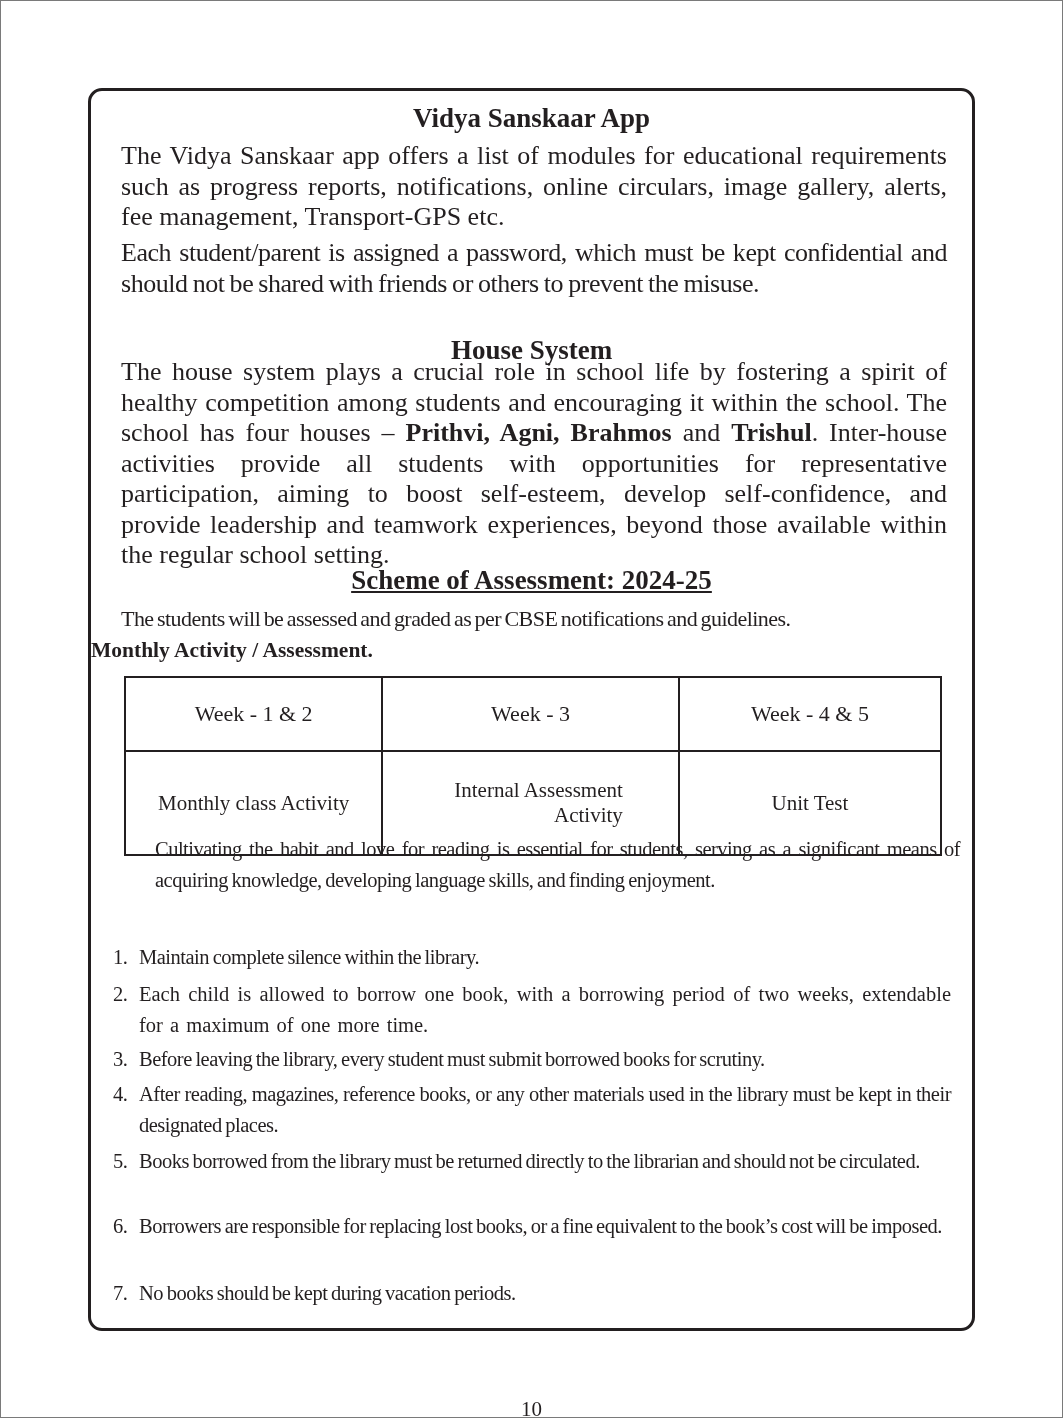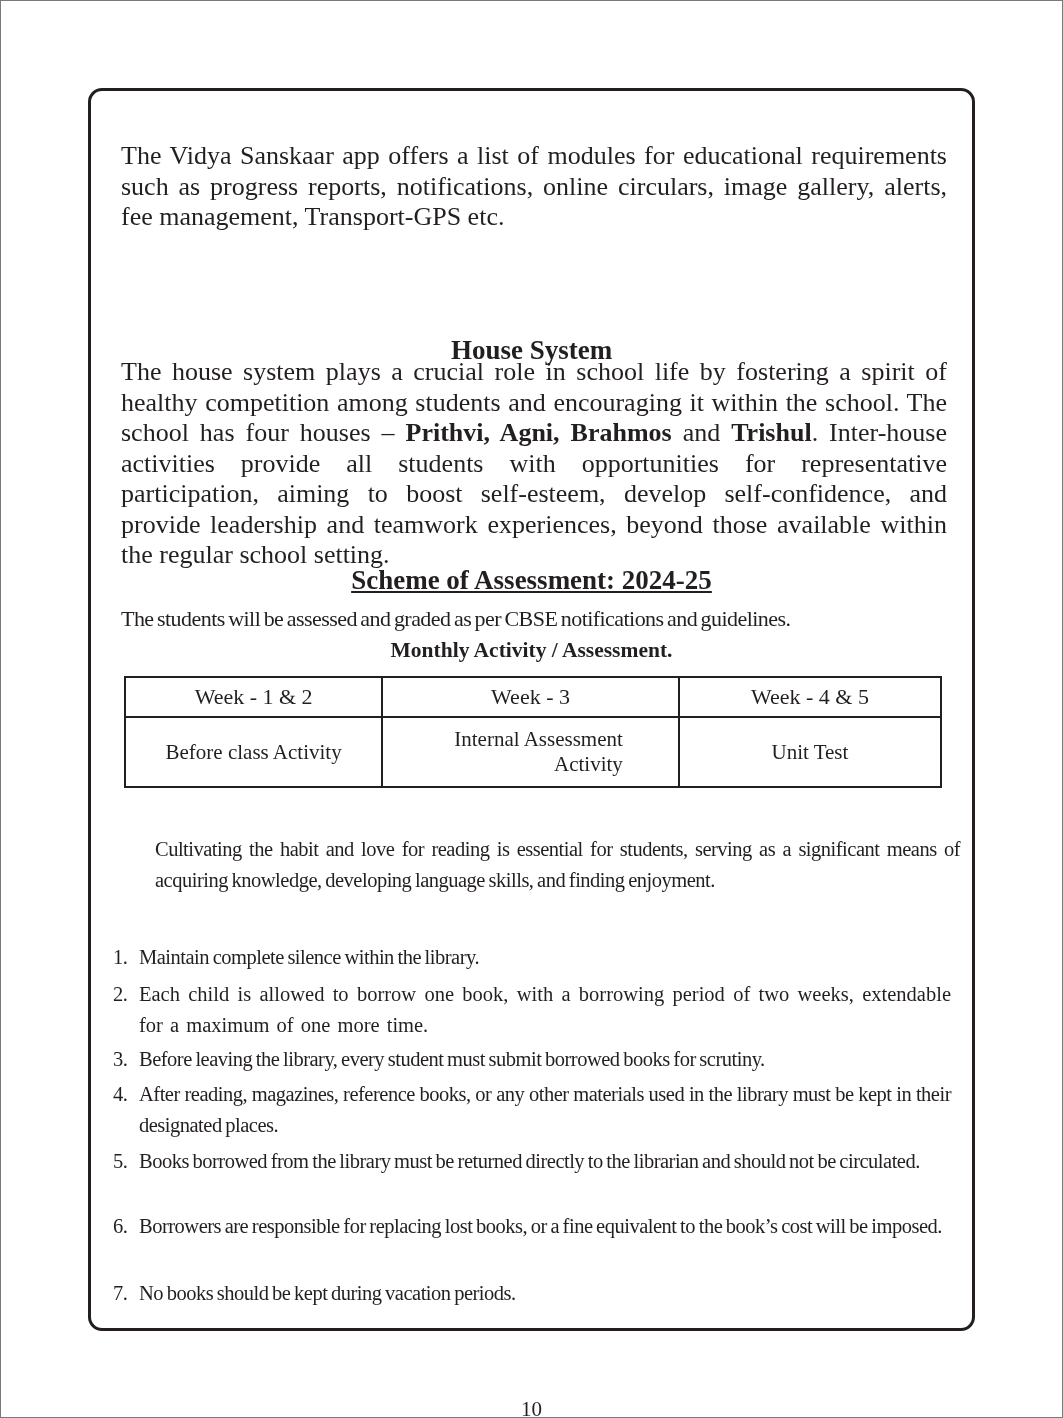--- a/index.html
+++ b/index.html
@@ -22,35 +22,35 @@
       font-weight: bold; font-size: 27px; line-height: 32px;
     }
     .para {
       position: absolute; left: 30px; width: 826px;
       font-size: 26px; line-height: 30.5px; text-align: justify;
       text-align-last: left;
     }
     .para.condensed { letter-spacing: -0.45px; word-spacing: -1px; }
     .para b { font-weight: bold; }
     .sub-center {
-      position: absolute; left: 0; width: 100%; text-align: center;
+      position: absolute; left: 0; width: 100%; 
       font-weight: bold; font-size: 21.5px; line-height: 28px;
     }
     .intro-line {
       position: absolute; left: 30px; width: 830px;
       font-size: 22px; line-height: 28px; letter-spacing: -0.55px; word-spacing: -1.5px;
     }
     table.assess {
       position: absolute; left: 33px; top: 585px;
       width: 818px; border-collapse: collapse;
       font-size: 21px;
     }
     table.assess td {
       border: 2.5px solid #231f20; text-align: center; vertical-align: middle;
-      padding: 0 6px;
+      padding: 17px 6px;
     }
     table.assess tr.head td { height: 38px; font-size: 22px; }
     table.assess tr.body td { height: 68px; line-height: 25px; }
     .rule {
       position: absolute; left: 22px; width: 838px;
       font-size: 20.5px; line-height: 31px;
       letter-spacing: -0.5px; word-spacing: -1px;
     }
     .rule .num {
       position: absolute; left: 0; top: 0; width: 30px;
@@ -69,21 +69,23 @@
       font-size: 21px; line-height: 26px;
     }
   </style>
 </head>
 <body>
 
 <div class="page-frame"></div>
 
 <div class="content-box">
 
+  <div class="h" style="top:11px;">Vidya Sanskaar App</div>
   <div class="para" style="top:50px;">The Vidya Sanskaar app offers a list of modules for educational requirements such as progress reports, notifications, online circulars, image gallery, alerts, fee management, Transport-GPS etc.</div>
+  <div class="para condensed" style="top:147px;">Each student/parent is assigned a password, which must be kept confidential and should not be shared with friends or others to prevent the misuse.</div>
 
   <div class="h" style="top:227px;margin-top:16px;">House System</div>
   <div class="para" style="top:266px;"><span>The house system plays a crucial role in school life by fostering a spirit of healthy competition among students and encouraging it within the school. The school has four houses – </span><b>Prithvi, Agni, Brahmos</b><span> and </span><b>Trishul</b><span>. Inter-house activities provide all students with opportunities for representative participation, aiming to boost self-esteem, develop self-confidence, and provide leadership and teamwork experiences, beyond those available within the regular school setting.</span></div>
 
   <div class="h" style="top:473px;text-decoration:underline;">Scheme of Assessment: 2024-25</div>
   <div class="intro-line" style="top:514px;">The students will be assessed and graded as per CBSE notifications and guidelines.</div>
   <div class="sub-center" style="top:545px;">Monthly Activity / Assessment.</div>
 
   <table class="assess">
     <colgroup>
@@ -91,21 +93,21 @@
       <col style="width:297px">
       <col style="width:263px">
     </colgroup>
     <tbody>
         <tr class="head">
       <td>Week - 1 &amp; 2</td>
       <td>Week - 3</td>
       <td>Week - 4 &amp; 5</td>
     </tr>
     <tr class="body">
-      <td>Before class Activity</td>
+      <td>Monthly class Activity</td>
       <td style="padding:0 55px;text-align:right;">Internal Assessment Activity</td>
       <td>Unit Test</td>
     </tr>
   </tbody>
     </table>
 
   <div class="lib-intro" style="top:743px;margin-left:9px;">Cultivating the habit and love for reading is essential for students, serving as a significant means of acquiring knowledge, developing language skills, and finding enjoyment.</div>
 
   <div class="rule" style="top:851px;">
     <span class="num">1.</span>

